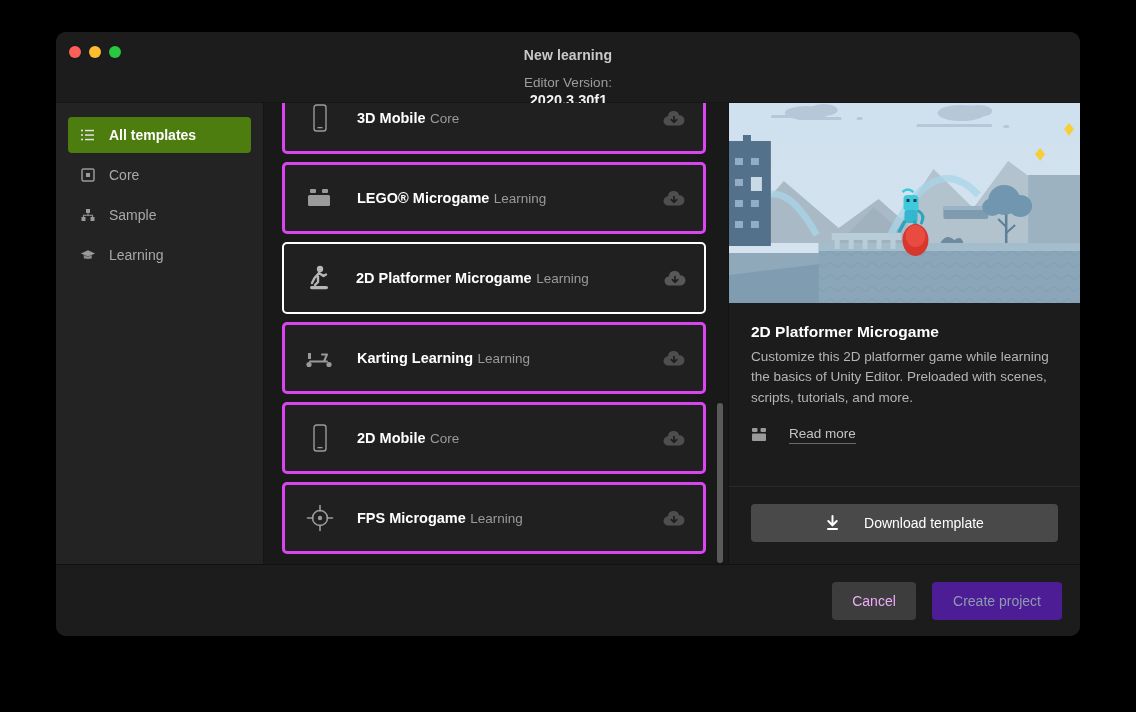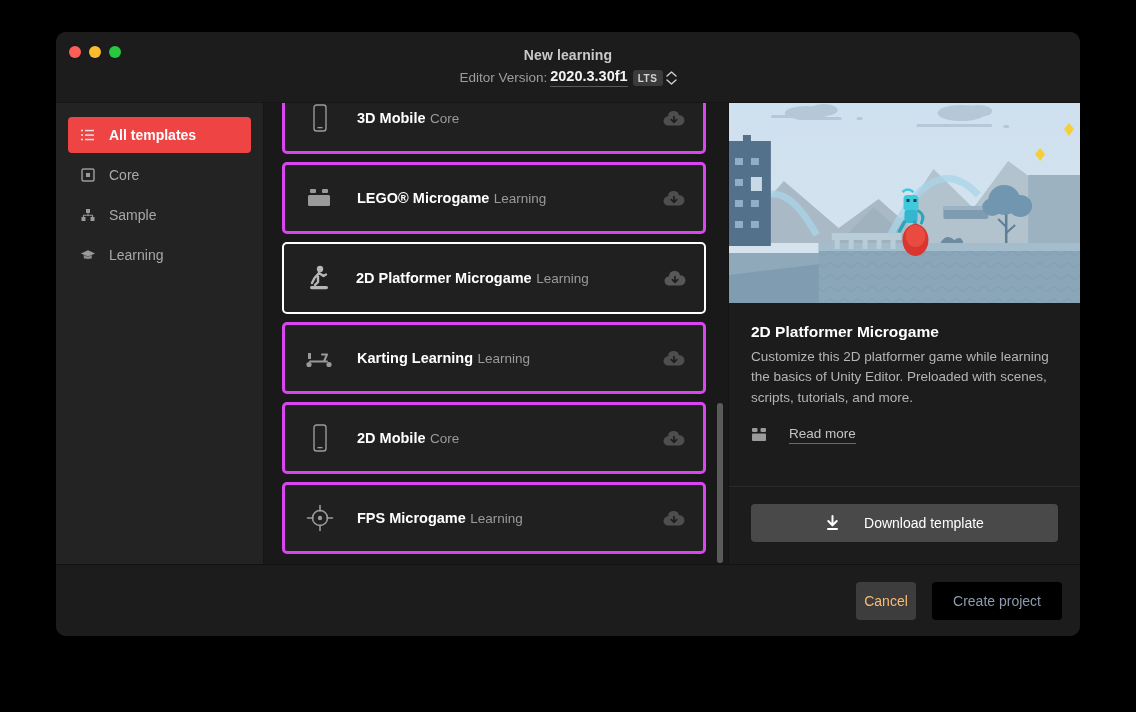--- a/index.html
+++ b/index.html
@@ -40,23 +40,24 @@
     position: absolute;
     left: 0; right: 0; top: 15px;
     text-align: center;
   }
   .win-title {
     font-size: 14px; font-weight: bold;
     color: #c9c9c9;
     letter-spacing: .1px;
   }
   .version-row {
-    margin-top: 5px;
+    margin-top: 12px;
     display: flex; align-items: center; justify-content: center;
     gap: 2px;
+    flex-direction: column;
   }
   .ver-label { font-size: 13.5px; color: #9d9d9d; }
   .ver-value {
     font-size: 14.5px; font-weight: bold; color: #f2f2f2;
     border-bottom: 1px solid #5a5a5a;
     padding-bottom: 2px;
     margin-left: 1px;
   }
   .lts-badge {
     background: #3b3b3b;
@@ -91,21 +92,21 @@
   }
   .side-item {
     display: flex; align-items: center;
     gap: 13px;
     height: 36px;
     padding: 0 12px;
     border-radius: 4px;
     cursor: pointer;
     margin-bottom: 4px;
   }
-  .side-item.active { background: #ef4444; }
+  .side-item.active { background: #4d7c0f; }
   .side-label { font-size: 14px; color: #a8a8a8; }
   .side-item.active .side-label { color: #ffffff; font-weight: bold; }
   .side-icon { width: 16px; height: 16px; display: flex; align-items: center; justify-content: center; }
   .side-icon svg { display: block; }
 
   
   .list-wrap {
     flex: 1;
     position: relative;
     background: #191919;
@@ -211,22 +212,22 @@
     display: flex; align-items: center; justify-content: flex-end;
     gap: 16px;
     padding-right: 18px;
   }
   .btn {
     height: 38px;
     border: none; border-radius: 4px;
     font-size: 14px; font-family: inherit;
     cursor: pointer;
   }
-  .btn-cancel { background: #3d3d3d; color: #fdba74; width: 60px; }
-  .btn-create { background: #000000; color: #8e9bb0; width: 130px; }
+  .btn-cancel { background: #3d3d3d; color: #f0abfc; width: 84px; }
+  .btn-create { background: #4c1d95; color: #8e9bb0; width: 130px; }
 </style>
 </head>
 <body>
 
 <div class="window">
 
   <div class="titlebar">
     <div class="traffic">
       <div class="light red"></div>
       <div class="light yellow"></div>

